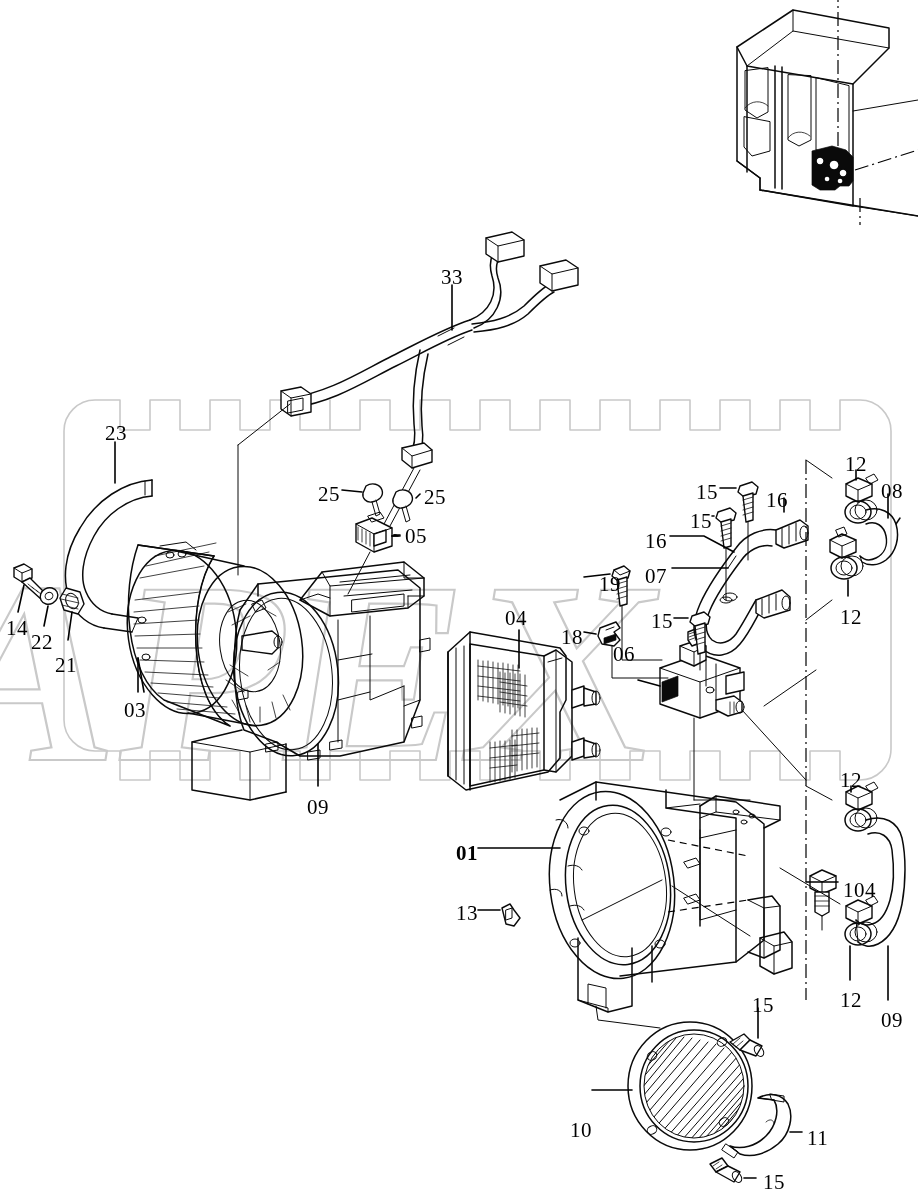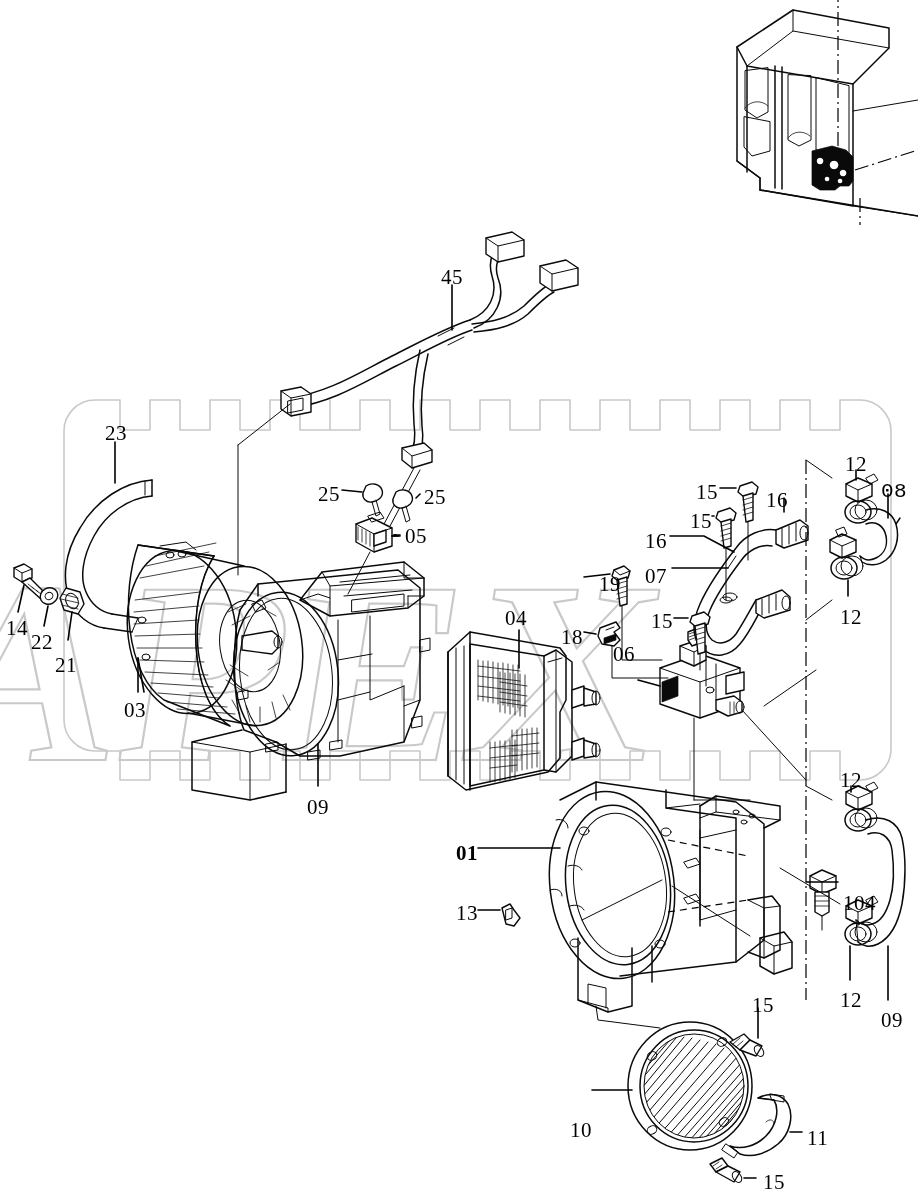--- a/index.html
+++ b/index.html
@@ -692,36 +692,36 @@
 
   <div class="callout" style="left:105px; top:423px;">23</div>
   <div class="callout" style="left:6px;   top:618px;">14</div>
   <div class="callout" style="left:31px;  top:632px;">22</div>
   <div class="callout" style="left:55px;  top:655px;">21</div>
   <div class="callout" style="left:124px; top:700px;">03</div>
   <div class="callout" style="left:307px; top:797px;">09</div>
   <div class="callout" style="left:318px; top:484px;">25</div>
   <div class="callout" style="left:424px; top:487px;">25</div>
   <div class="callout" style="left:405px; top:526px;">05</div>
-  <div class="callout" style="left:441px; top:267px;">45</div>
+  <div class="callout" style="left:441px; top:267px;">33</div>
   <div class="callout" style="left:505px; top:608px;">04</div>
   <div class="callout" style="left:561px; top:574px;margin-left:38px;">19</div>
   <div class="callout" style="left:561px; top:627px;">18</div>
   <div class="callout" style="left:613px; top:644px;">06</div>
   <div class="callout" style="left:696px; top:482px;">15</div>
   <div class="callout" style="left:690px; top:511px;">15</div>
   <div class="callout" style="left:651px; top:611px;">15</div>
   <div class="callout" style="left:766px; top:490px;">16</div>
   <div class="callout" style="left:645px; top:531px;">16</div>
   <div class="callout" style="left:645px; top:566px;">07</div>
   <div class="callout" style="left:845px; top:454px;">12</div>
-  <div class="callout" style="left:881px; top:481px;font-family:Liberation Mono, monospace;">08</div>
+  <div class="callout" style="left:881px; top:481px;">08</div>
   <div class="callout" style="left:840px; top:607px;">12</div>
   <div class="callout" style="left:840px; top:770px;">12</div>
-  <div class="callout" style="left:843px; top:880px;margin-top:13px;">104</div>
+  <div class="callout" style="left:843px; top:880px;">104</div>
   <div class="callout" style="left:840px; top:990px;">12</div>
   <div class="callout" style="left:881px; top:1010px;">09</div>
   <div class="callout" style="left:456px; top:843px;font-weight:bold;">01</div>
   <div class="callout" style="left:456px; top:903px;">13</div>
   <div class="callout" style="left:570px; top:1085px;margin-top:35px;">10</div>
   <div class="callout" style="left:807px; top:1128px;">11</div>
   <div class="callout" style="left:752px; top:995px;">15</div>
   <div class="callout" style="left:763px; top:1172px;">15</div>
 
 </div>

